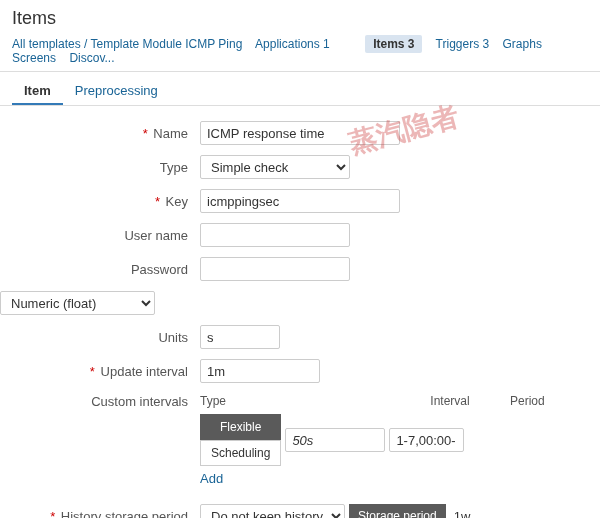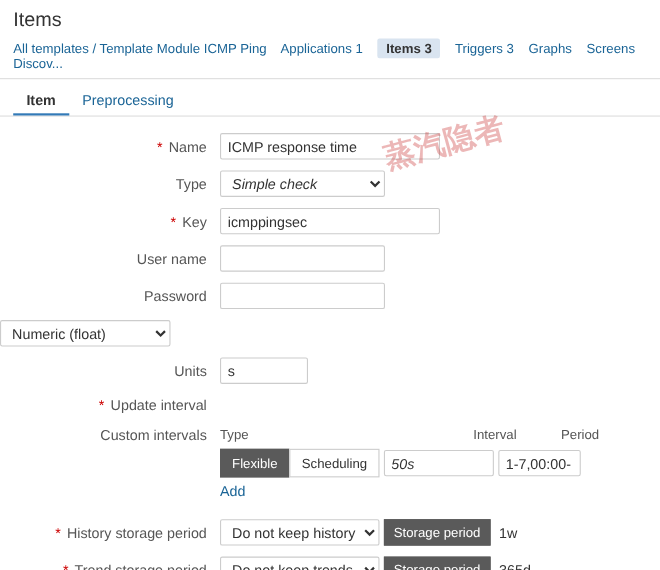--- a/index.html
+++ b/index.html
@@ -119,20 +119,21 @@
       font-weight: normal;
       margin-left: 0;
     }
     .intervals-col-period {
       font-size: 12px;
       color: #555;
     }
 
     .btn-group {
       display: flex;
+      flex-direction: column;
     }
 
     .btn {
       padding: 3px 10px;
       font-size: 12px;
       border: 1px solid #ccc;
       cursor: pointer;
       height: 26px;
     }
 
@@ -213,21 +214,21 @@
 
 <div class="page-title">Items</div>
 
 <div class="breadcrumb">
   <a>All templates</a>
   <span>/</span>
   <a>Template Module ICMP Ping</a>
   &nbsp;&nbsp;
   <a>Applications 1</a>
   &nbsp;&nbsp;
-  <span style="background:#d9e4f0; padding:2px 8px; border-radius:2px; color:#333; font-weight:bold;">Items 3</span>
+  <span style="background:#d9e4f0; padding:2px 8px; border-radius:2px; color:#333; font-weight:bold;margin-left:22px;">Items 3</span>
   &nbsp;&nbsp;
   <a>Triggers 3</a>
   &nbsp;&nbsp;
   <a>Graphs</a>
   &nbsp;&nbsp;
   <a>Screens</a>
   &nbsp;&nbsp;
   <a>Discov...</a>
 </div>
 
@@ -244,21 +245,21 @@
       <span>Name</span>
     </div>
     <div class="name-container">
       <input type="text" class="form-control" style="width: 200px;" value="ICMP response time">
       <span class="watermark">蒸汽隐者</span>
     </div>
   </div>
 
   <div class="form-row">
     <div class="form-label">Type</div>
-    <select class="form-control" style="width:150px;font-style:italic;">
+    <select class="form-control" style="width:150px;">
       <option>Simple check</option>
       <option>Zabbix agent</option>
       <option>SNMP</option>
     </select>
   </div>
 
   <div class="form-row">
     <div class="form-label">
       <span class="required-star">*</span>
       <span>Key</span>
@@ -289,20 +290,21 @@
   <div class="form-row">
     <div class="form-label">Units</div>
     <input type="text" class="form-control" style="width: 80px;" value="s">
   </div>
 
   <div class="form-row">
     <div class="form-label">
       <span class="required-star">*</span>
       <span>Update interval</span>
     </div>
+    <input type="text" class="form-control" style="width: 120px;" value="1m">
   </div>
 
   <div class="form-row" style="align-items: flex-start; padding-top:6px;">
     <div class="form-label">Custom intervals</div>
     <div class="custom-intervals-wrap">
       <div class="intervals-header">
         <span class="intervals-col-type">Type</span>
         <span class="intervals-col-interval" style="margin-left:90px;text-align:center;">Interval</span>
         <span class="intervals-col-period">Period</span>
       </div>

